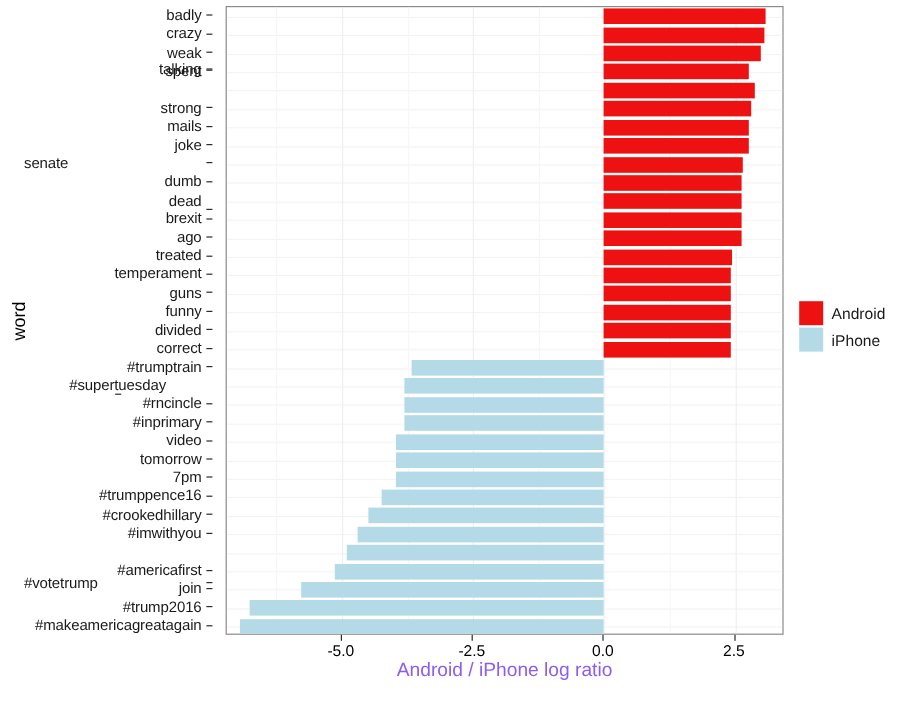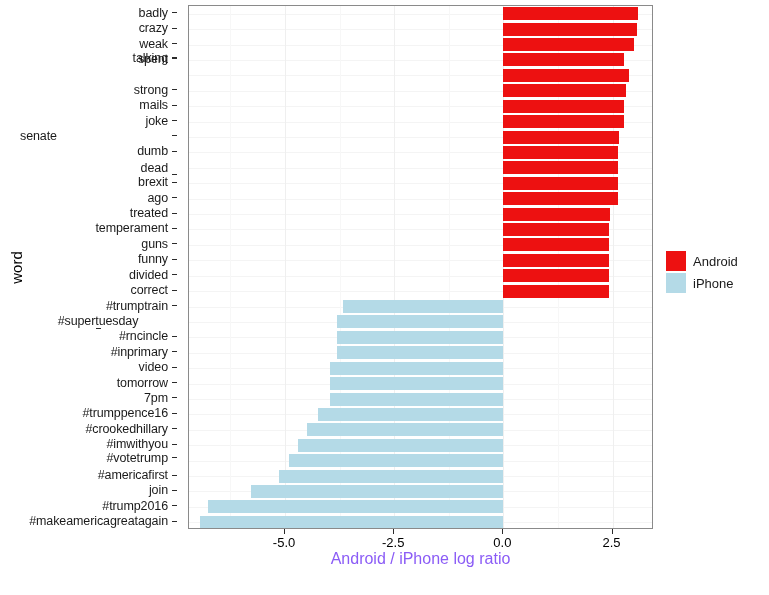--- a/index.html
+++ b/index.html
@@ -286,21 +286,21 @@
         <span class="dash"></span>
       </div>
       <div class="y-tick-row" style="top: 416.118px; height: 15.4118px;">
         <span class="lbl">#crookedhillary</span>
         <span class="dash"></span>
       </div>
       <div class="y-tick-row" style="top: 431.529px; height: 15.4118px;">
         <span class="lbl">#imwithyou</span>
         <span class="dash"></span>
       </div>
-      <div class="y-tick-row" style="top: 445px; height: 15.4118px;">
+      <div class="y-tick-row" style="top: 473px; height: 15.4118px; justify-content: space-between;">
         <span class="lbl">#votetrump</span>
         <span class="dash"></span>
       </div>
       <div class="y-tick-row" style="top: 462.353px; height: 15.4118px;">
         <span class="lbl">#americafirst</span>
         <span class="dash"></span>
       </div>
       <div class="y-tick-row" style="top: 477.765px; height: 15.4118px;">
         <span class="lbl">join</span>
         <span class="dash"></span>

